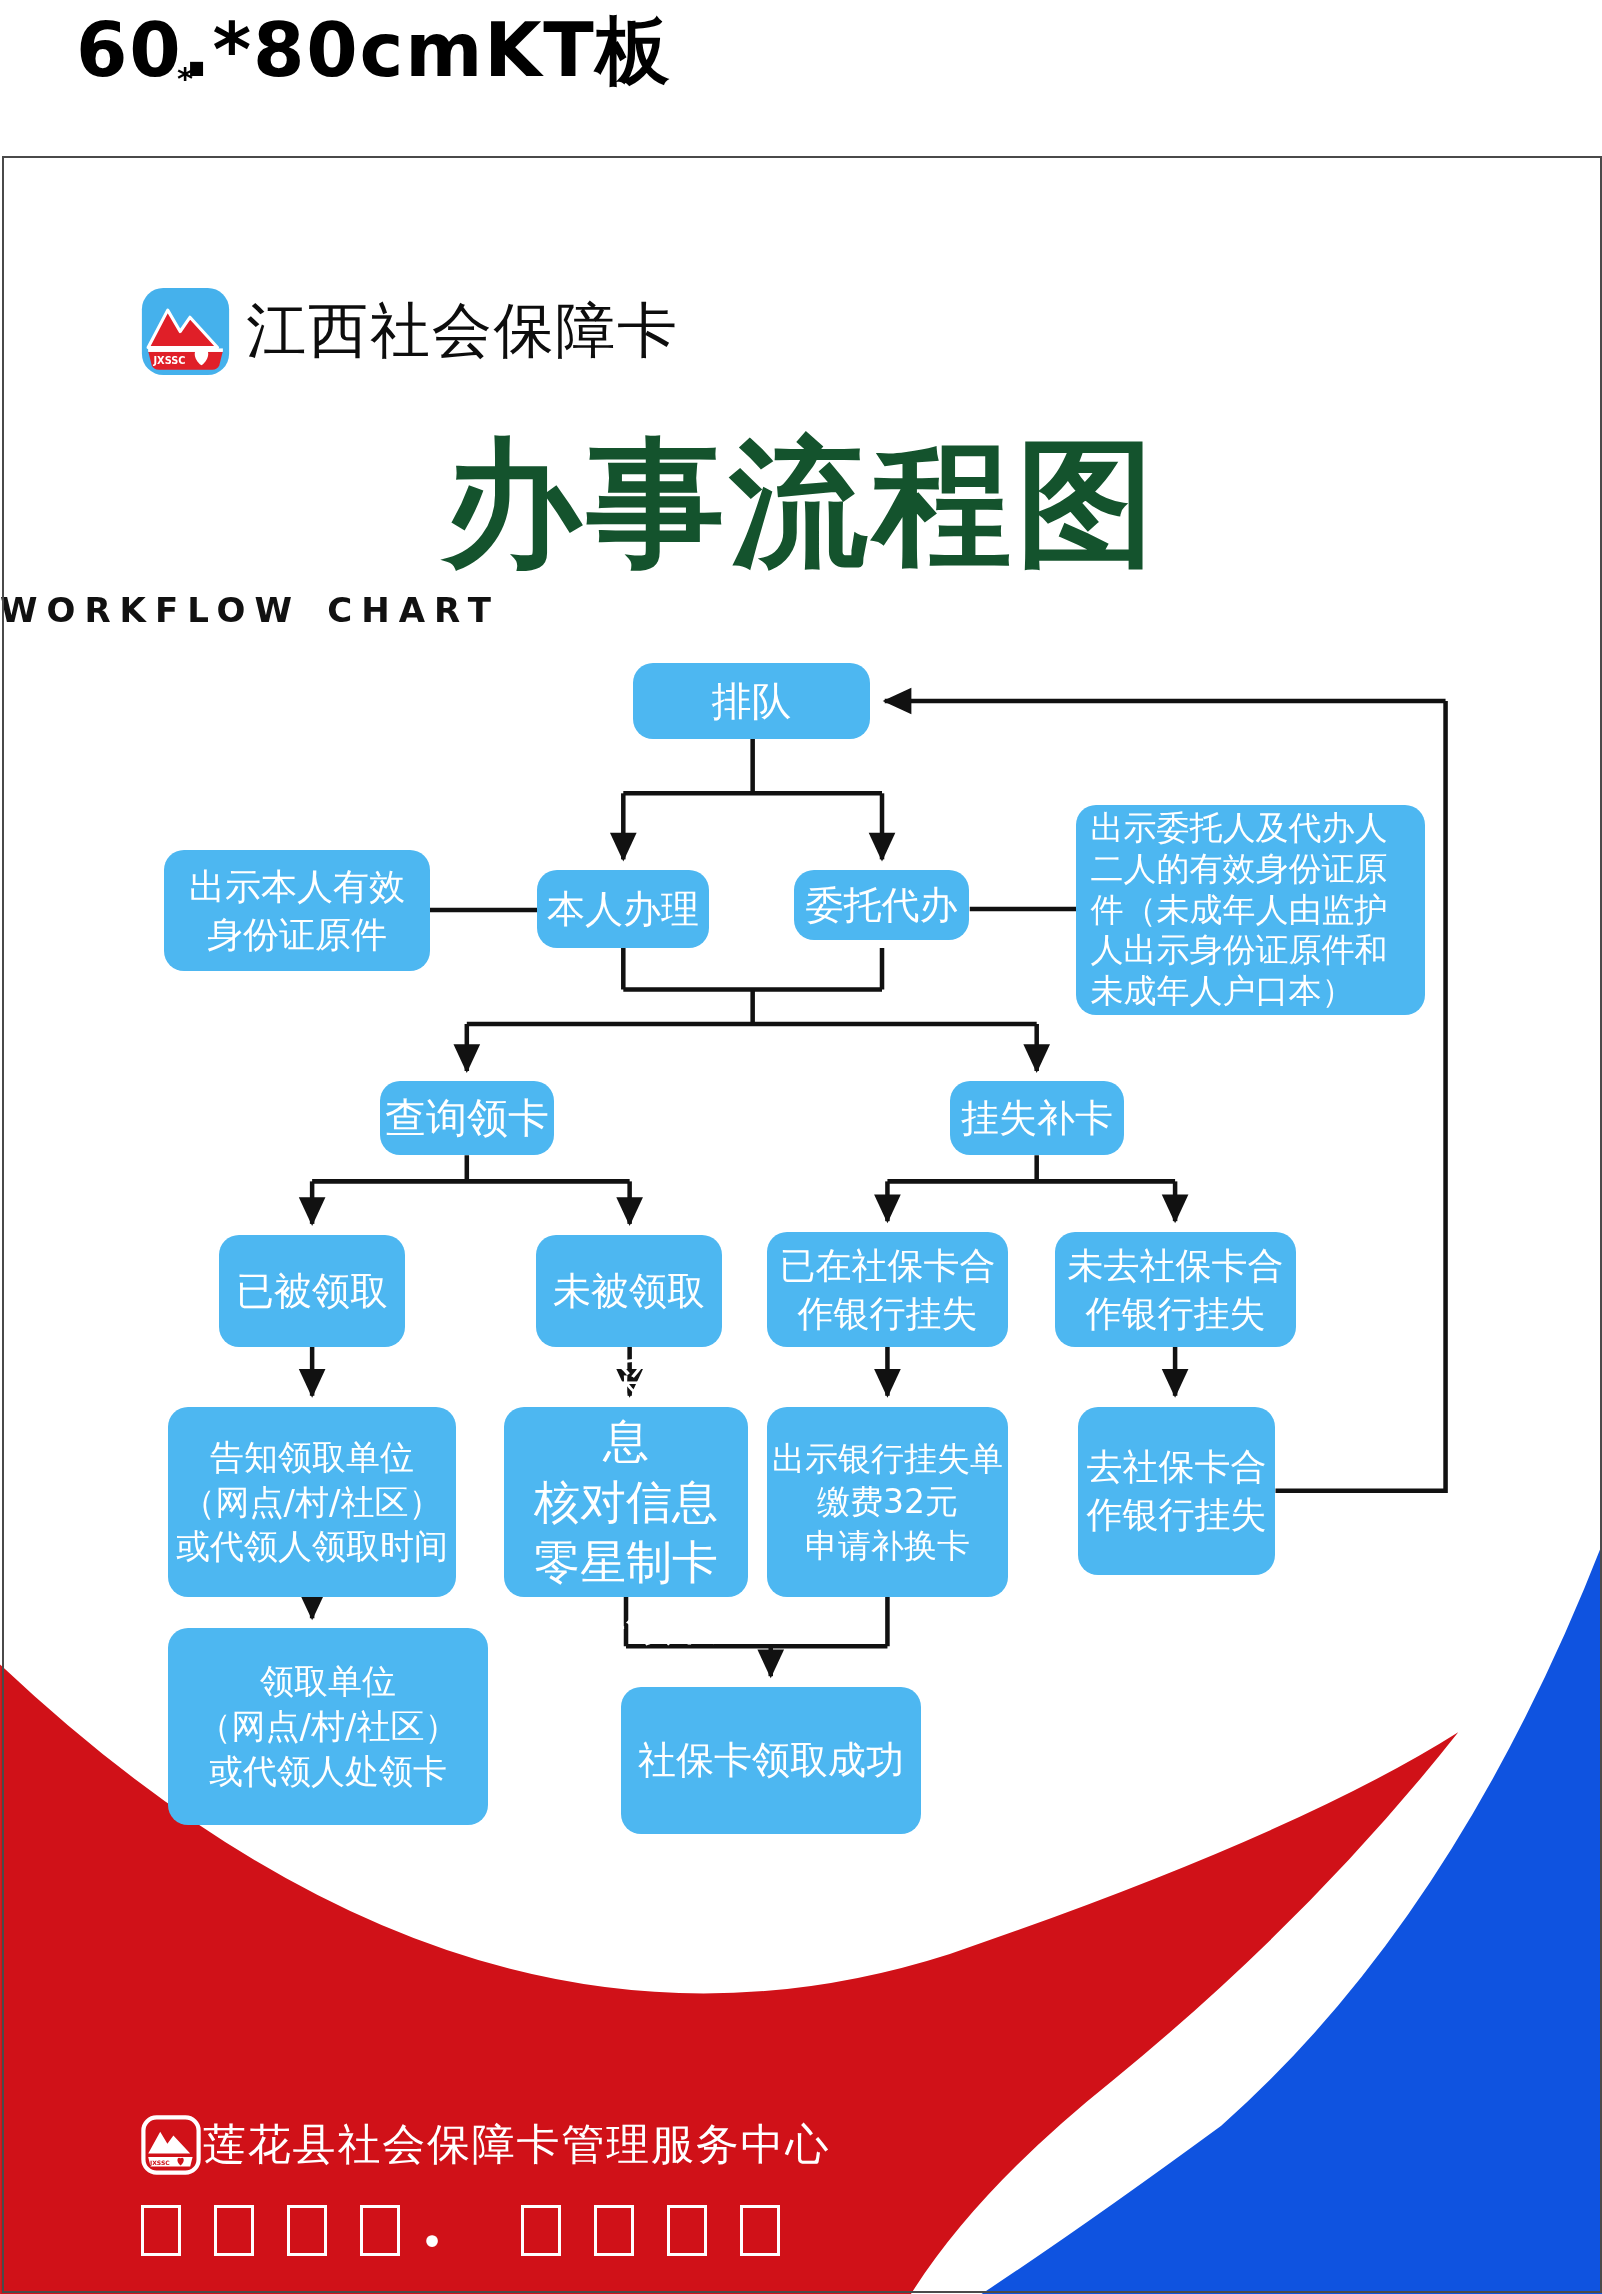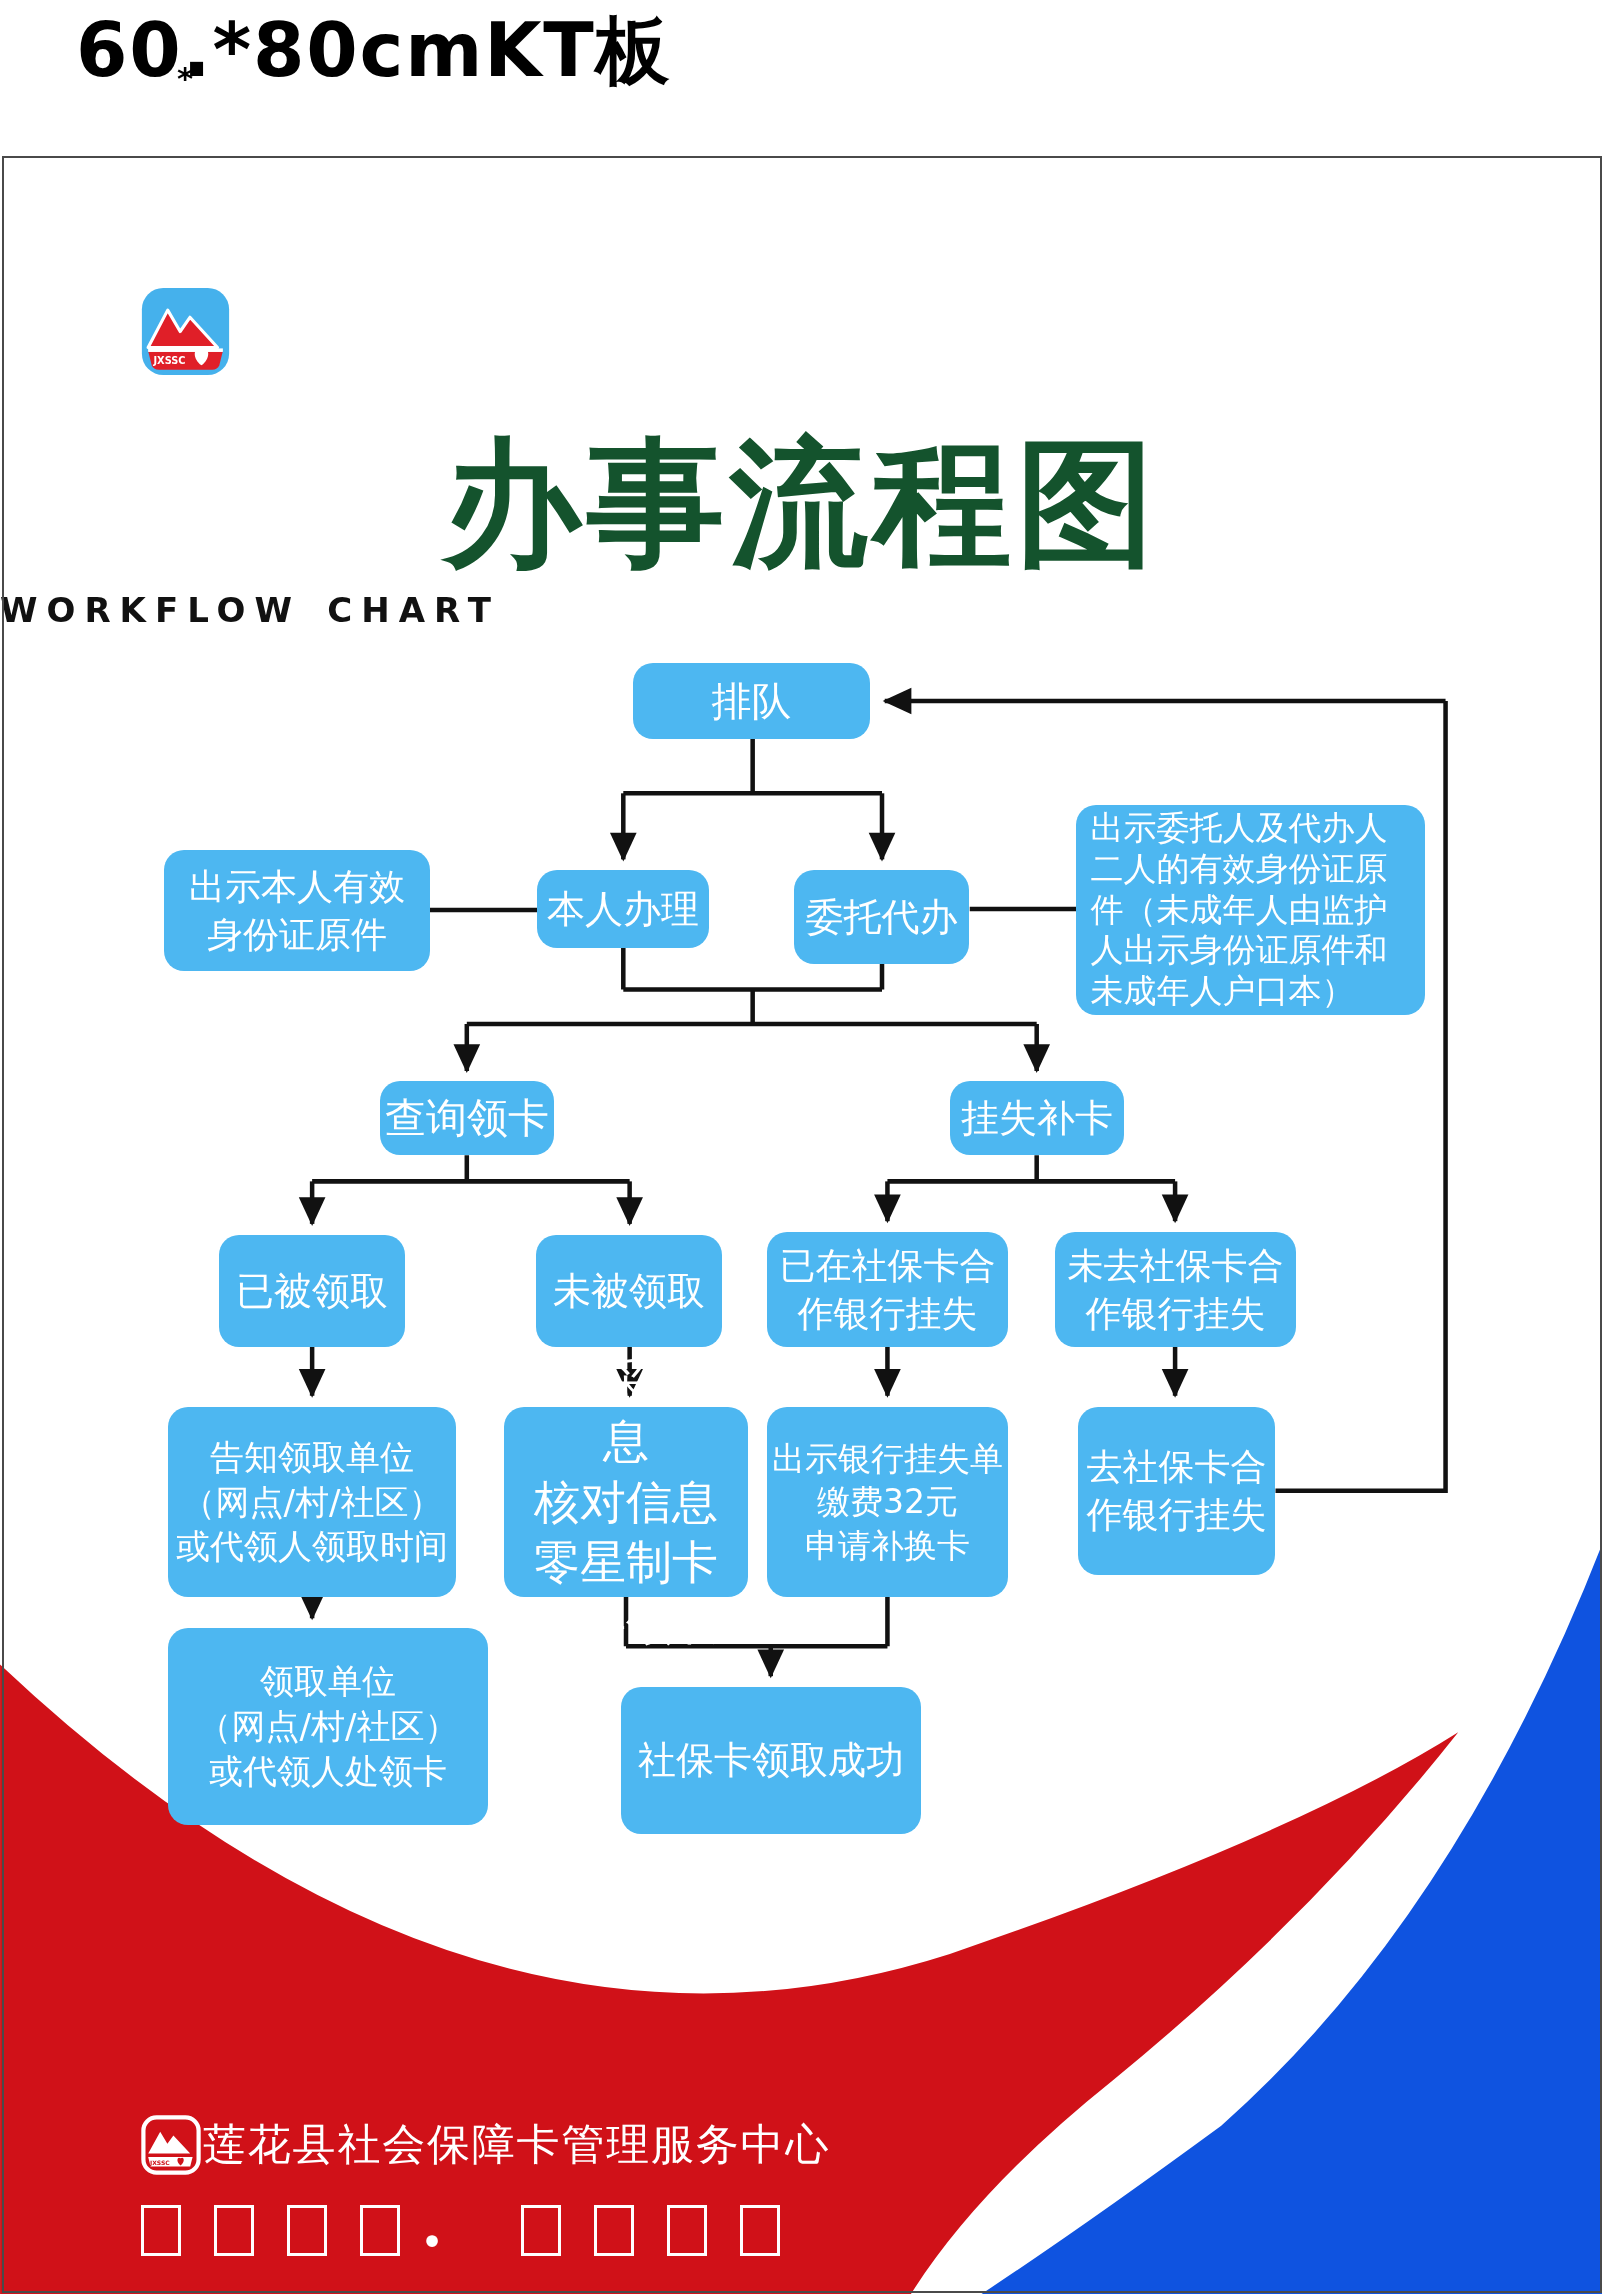--- a/index.html
+++ b/index.html
@@ -113,33 +113,34 @@
 
 <div class="abs brand-row">
   <svg class="brand-logo" viewBox="0 0 100 100">
     <rect x="1" y="1" width="98" height="98" rx="24" fill="#45b1ec"></rect>
     <path d="M8 68 L30 26 L44 50 L55 34 L86 68 Z" fill="#e01f28" stroke="#fff" stroke-width="3.5" stroke-linejoin="round"></path>
     <path d="M8 72 H92 L88 88 Q86 93 80 93 H20 Q14 93 12 88 Z" fill="#e01f28"></path>
     <rect x="8" y="69" width="84" height="4" fill="#fff"></rect>
     <text x="14" y="86" font-size="11" fill="#fff" font-weight="bold">JXSSC</text>
     <path d="M68 88 C 56 79, 60 65, 68 71 C 76 65, 80 79, 68 88 Z" fill="#fff"></path>
   </svg>
+  <div class="brand-name">江西社会保障卡</div>
 </div>
 
 <div class="abs main-title">办事流程图</div>
 <div class="abs subtitle">WORKFLOW CHART</div>
 
 <div class="node" style="left:633px;top:663px;width:237px;height:76px;font-size:40px">排队</div>
 
 <div class="node" style="left:164px;top:850px;width:266px;height:121px;font-size:36px">出示本人有效
 身份证原件</div>
 
 <div class="node" style="left:537px;top:870px;width:172px;height:78px;font-size:38px">本人办理</div>
 
-<div class="node" style="left:794px;top:870px;width:175px;height:94px;font-size:38px">委托代办</div>
+<div class="node" style="left:794px;top:870px;width:175px;height:70px;font-size:38px">委托代办</div>
 
 <div class="node left" style="left:1076px;top:805px;width:327px;height:210px;font-size:33px;line-height:1.24">出示委托人及代办人
 二人的有效身份证原
 件（未成年人由监护
 人出示身份证原件和
 未成年人户口本）</div>
 
 <div class="node" style="left:380px;top:1081px;width:174px;height:74px;font-size:41px">查询领卡</div>
 
 <div class="node" style="left:950px;top:1081px;width:174px;height:74px;font-size:38px">挂失补卡</div>

